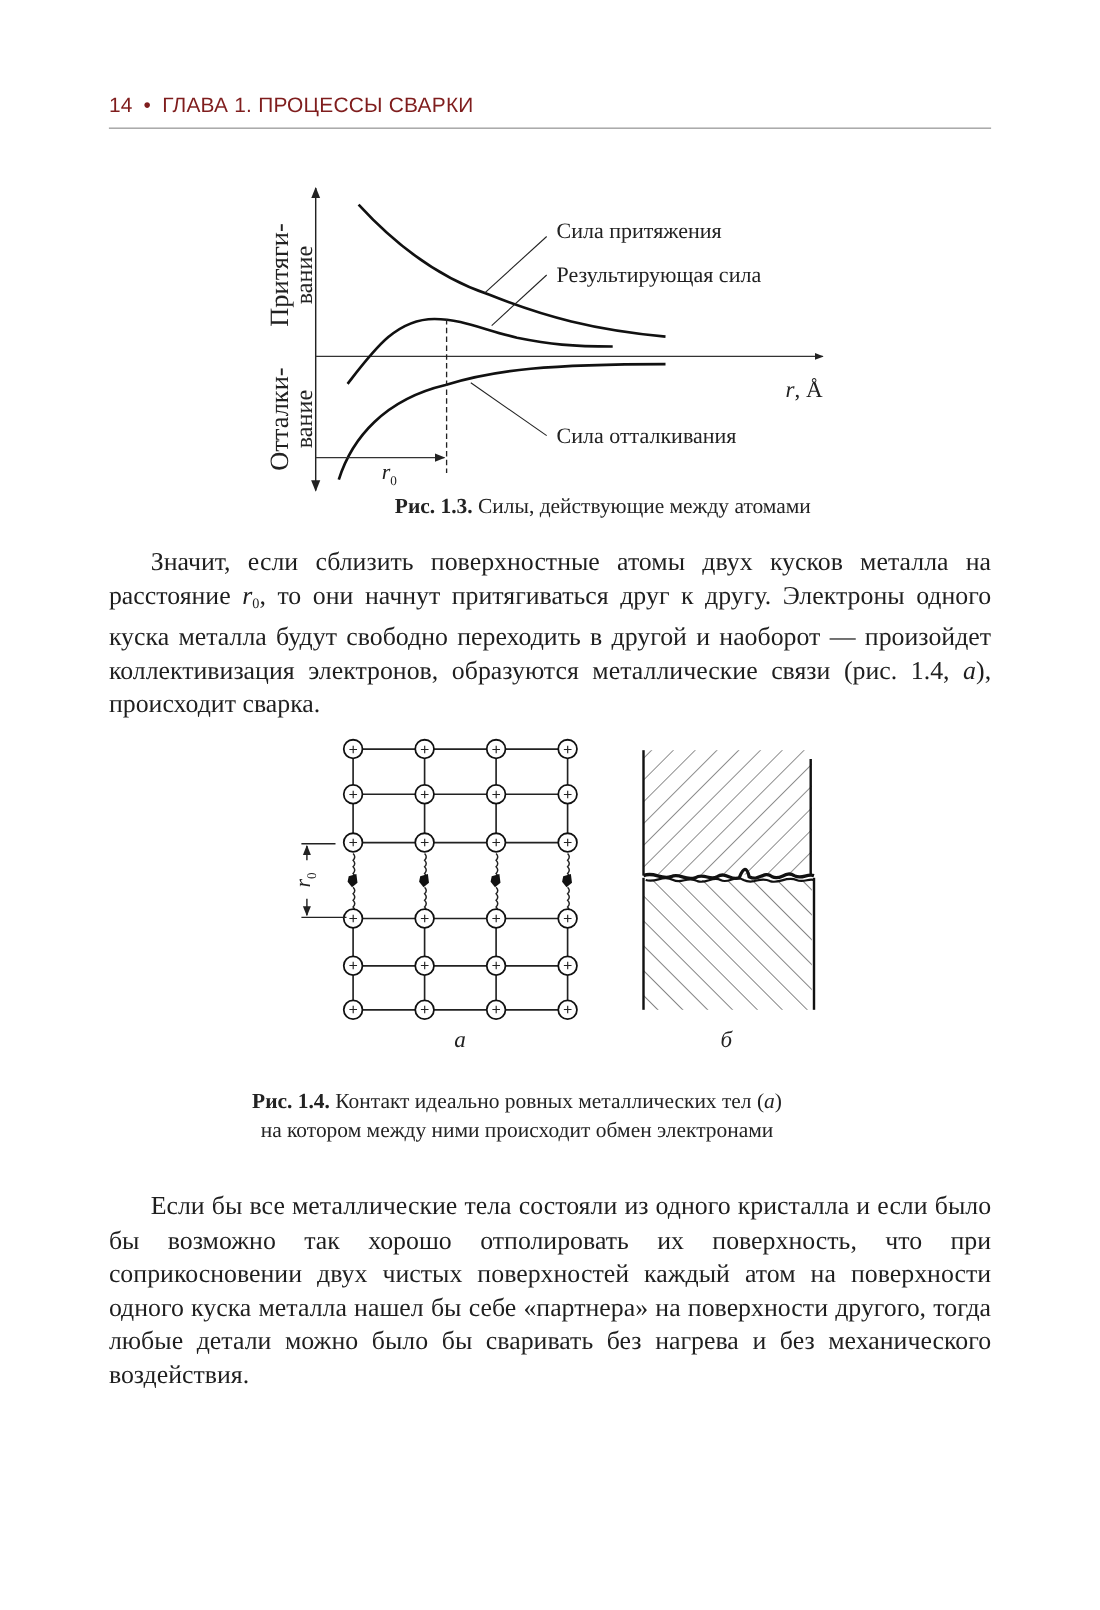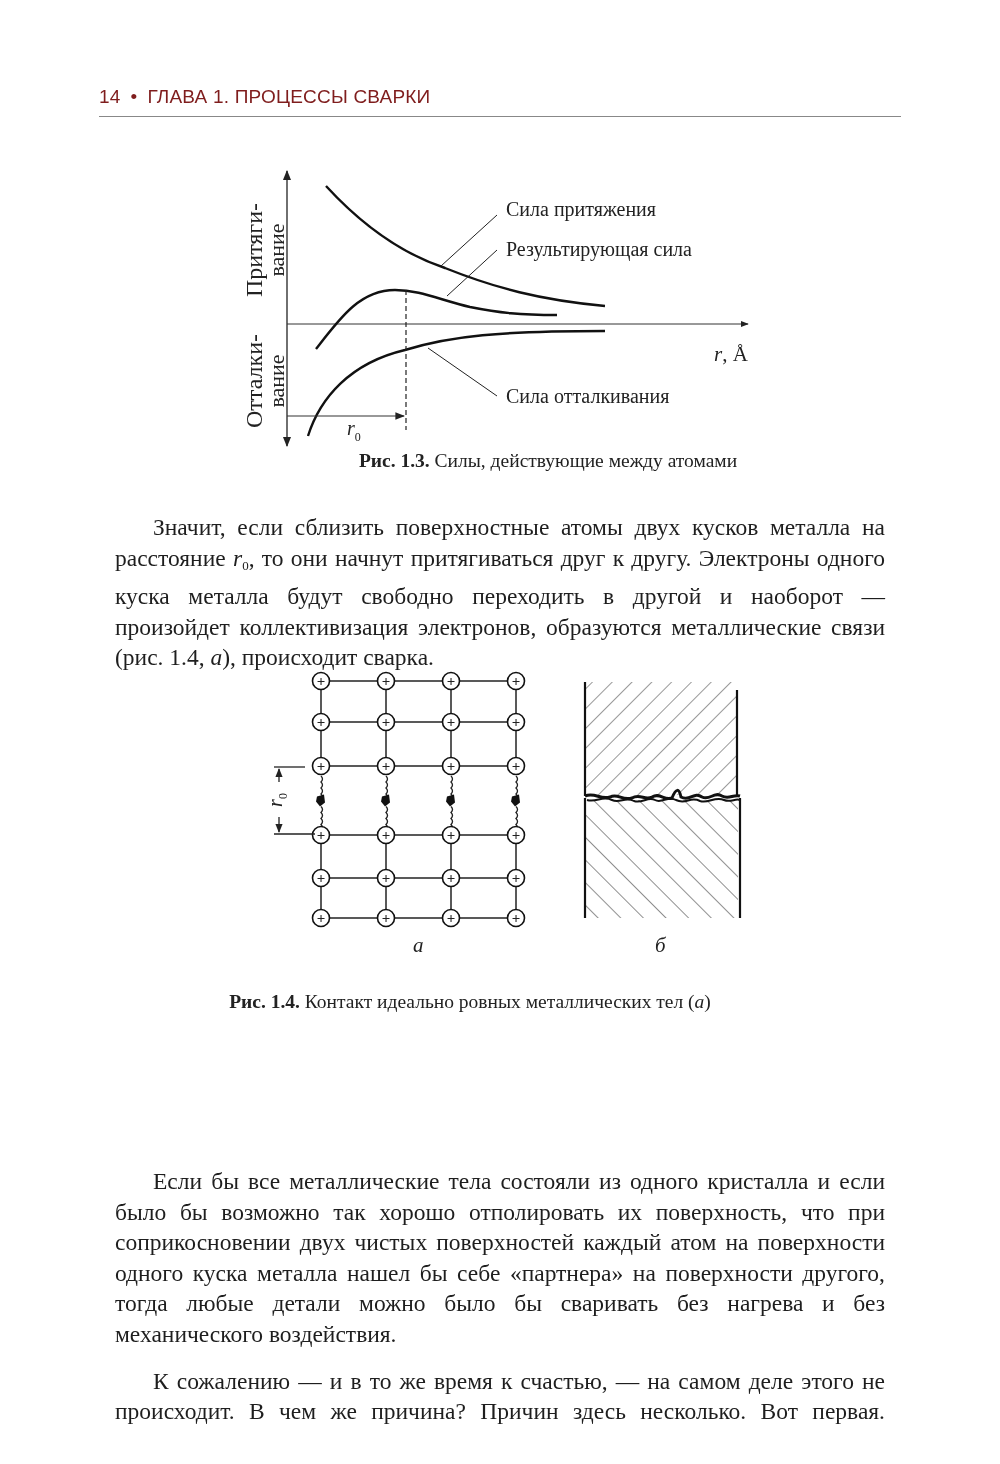--- a/index.html
+++ b/index.html
@@ -5,21 +5,21 @@
   html, body { margin: 0; padding: 0; background: #ffffff; }
   body { width: 1000px; height: 1464px; position: relative; overflow: hidden; color: #1a1a1a; }
   .running-head { position: absolute; left: 99px; top: 86px; font-family: "Liberation Sans", sans-serif; font-size: 19px; letter-spacing: 0.2px; color: #7f1d1d; }
   .running-head .dot { margin: 0 10px; }
   .head-rule { position: absolute; left: 99px; top: 116px; width: 802px; height: 0; border-top: 1.5px solid #888; }
   .fig { position: absolute; }
   .fig svg text { font-family: "Liberation Serif", serif; fill: #222; }
   .caption { position: absolute; font-family: "Liberation Serif", serif; font-size: 19.5px; text-align: center; line-height: 27px; color: #222; padding-left: 48px; }
   .caption b { font-weight: bold; }
   .para { position: absolute; left: 99px; width: 802px; font-family: "Liberation Serif", serif; font-size: 23.5px; line-height: 30.6px; text-align: justify; color: #1e1e1e; }
-  .para p { margin: 16px; text-indent: 38px; text-align: justify; }
+  .para p { margin: 0; text-indent: 38px; text-align: justify; }
   .sub { font-size: 13px; vertical-align: -4px; }
   i { font-style: italic; }
 </style>
 </head>
 <body>
 
 <div class="running-head">
   <span>14</span><span class="dot">•</span><span>ГЛАВА 1. ПРОЦЕССЫ СВАРКИ</span>
 </div>
 <div class="head-rule"></div>
@@ -237,18 +237,18 @@
       <path d="M585,136 C595,132 600,140 610,137 C618,133 622,141 632,138 C640,133 645,141 652,137 C660,132 664,141 672,138 C676,128 679,128 681,137 C690,142 694,131 702,137 C710,141 714,131 722,136 C729,140 733,134 740,136" fill="none" stroke="#111" stroke-width="3"></path>
       <path d="M587,140 C597,143 602,135 612,140 C620,144 625,136 634,141 C642,144 648,136 655,140 C662,144 668,135 676,140 C686,145 690,136 700,141 C708,144 715,136 724,140 C731,143 735,138 740,140" fill="none" stroke="#111" stroke-width="2"></path>
     </g>
     <text x="413" y="292" font-size="21" font-style="italic">а</text>
     <text x="655" y="292" font-size="21" font-style="italic">б</text>
   </svg>
 </div>
 
 <div class="caption" style="left:0;width:844px;top:988px;">
   <div><b>Рис. 1.4.</b><span> Контакт идеально ровных металлических тел (</span><i>а</i><span>)</span></div>
-</div>
-
-<div class="para" style="top:1150px;">
+  <div>на котором между ними происходит обмен электронами</div>
+</div>
+
+<div class="para" style="top:1082px;">
   <p>Если бы все металлические тела состояли из одного кристалла и если было бы возможно так хорошо отполировать их поверхность, что при соприкосновении двух чистых поверхностей каждый атом на поверхности одного куска металла нашел бы себе «партнера» на поверхности другого, тогда любые детали можно было бы сваривать без нагрева и без механического воздействия.</p>
-  <p style="text-align-last: justify;">К сожалению — и в то же время к счастью, — на самом деле этого не происходит. В чем же причина? Причин здесь несколько. Вот первая.</p>
 </div>
 
 </body></html>

